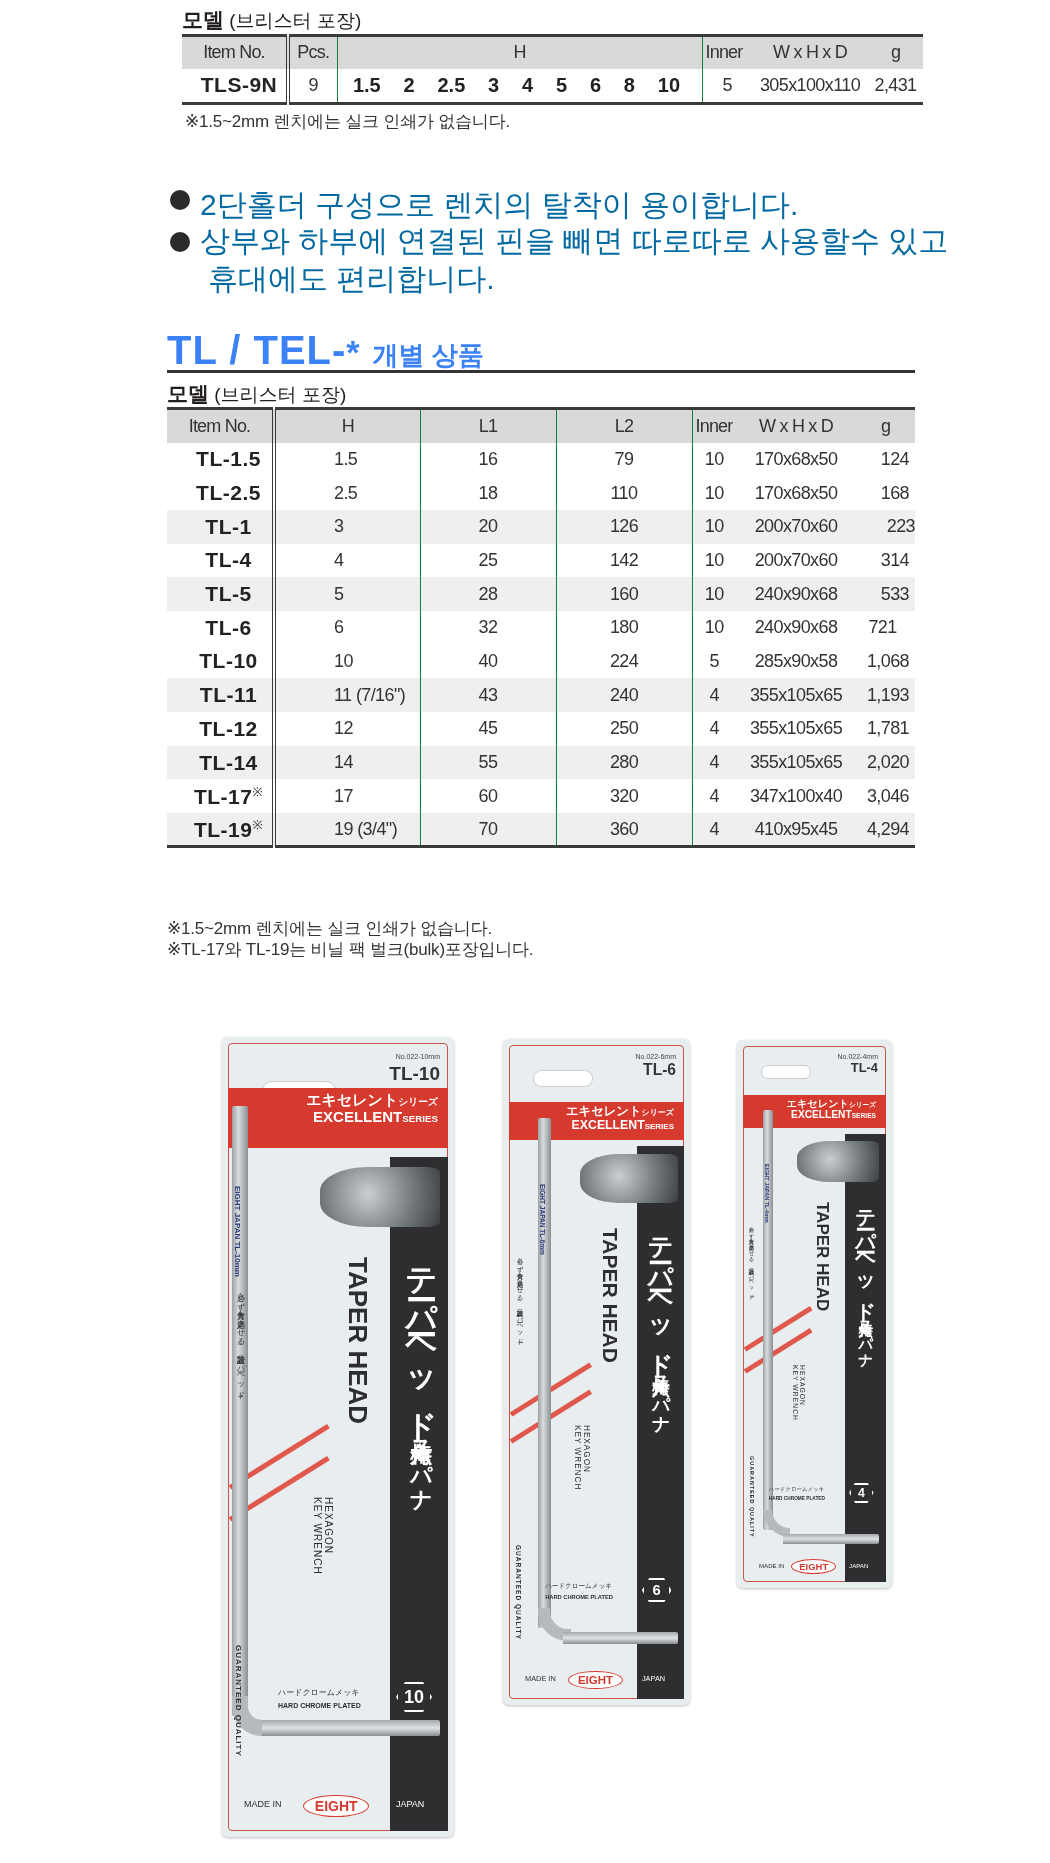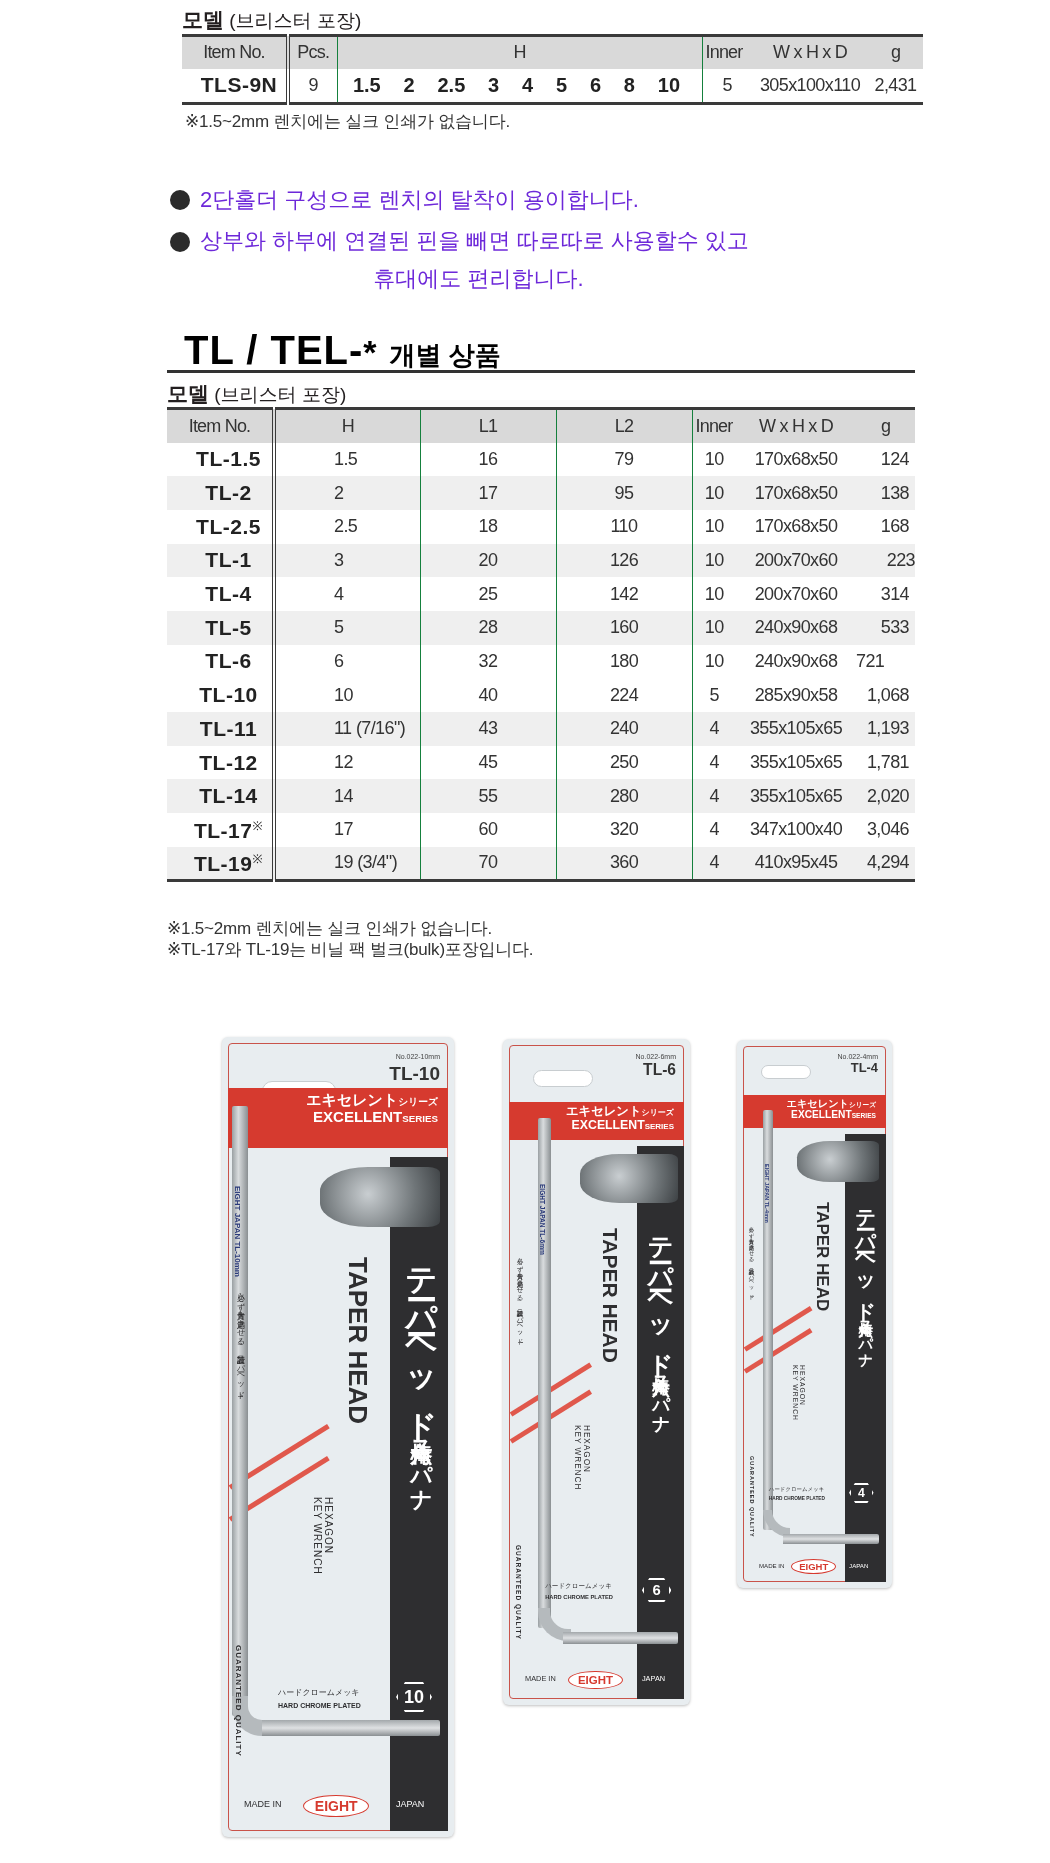--- a/index.html
+++ b/index.html
@@ -25,24 +25,24 @@
   #t1 thead th { height: 33px; }
   #t1 tbody td { height: 35px; }
 
   #t2 { left: 167px; top: 407px; width: 748px; }
   #t2 thead th { height: 34px; }
   #t2 tbody td { height: 33.7px; }
   #t2 tbody tr.shade td { background: #efefef; }
   .note-mark { font-size: 12px; vertical-align: super; font-weight: normal; }
 
   .note { font-size: 17px; color: #333; letter-spacing: -0.2px; }
-  .bullet { font-size: 22px; color: #6d28d9; text-align: center; }
+  .bullet { font-size: 30px; color: #0369a1; }
   .dot { display: inline-block; width: 20px; height: 20px; border-radius: 50%; background: #2b2b2b; position: absolute; left: 0; top: 5px; }
 
-  .section-title { font-size: 40px; font-weight: bold; color: #000000; letter-spacing: 1px; margin-left: 17px; }
+  .section-title { font-size: 40px; font-weight: bold; color: #3b82f6; letter-spacing: 1px; }
   .section-title .ko { font-size: 26px; margin-left: 12px; letter-spacing: 0; }
   .rule { position: absolute; height: 3px; background: #333; }
 
   
   .card { position: absolute; background: #e8edf0; border-radius: 6px; box-shadow: 0 1px 3px rgba(0,0,0,0.25); overflow: hidden; }
   .card .inner { position: absolute; left: 6px; top: 6px; right: 6px; bottom: 6px; border: 1.5px solid #c9534a; border-radius: 4px; }
   .card .hang { position: absolute; background: #fff; border-radius: 14px; border: 1px solid #c8cdd0; }
   .card .code { position: absolute; right: 14px; font-size: 7px; color: #444; }
   .card .model { position: absolute; right: 14px; font-weight: bold; color: #333; }
   .card .redband { position: absolute; left: 6px; right: 6px; background: #d63a2f; color: #fff; text-align: right; padding-right: 10px; font-weight: bold; line-height: 1.1; }
@@ -161,29 +161,20 @@
   <tbody id="t2-body">
       <tr>
     <td class="dbl item"><span>TL-1.5</span><span class="note-mark"></span></td>
     <td class="sgl val" style="text-align:left; padding-left:58px;">1.5</td>
     <td class="sgl val">16</td>
     <td class="sgl val">79</td>
     <td class="val">10</td>
     <td class="val">170x68x50</td>
     <td class="val" style="text-align:right; padding-right:6px;">124</td>
   </tr>
-      <tr class="shade">
-    <td class="dbl item"><span>TL-2</span><span class="note-mark"></span></td>
-    <td class="sgl val" style="text-align:left; padding-left:58px;">2</td>
-    <td class="sgl val">17</td>
-    <td class="sgl val">95</td>
-    <td class="val">10</td>
-    <td class="val">170x68x50</td>
-    <td class="val" style="text-align:right; padding-right:6px;">138</td>
-  </tr>
       <tr>
     <td class="dbl item"><span>TL-2.5</span><span class="note-mark"></span></td>
     <td class="sgl val" style="text-align:left; padding-left:58px;">2.5</td>
     <td class="sgl val">18</td>
     <td class="sgl val">110</td>
     <td class="val">10</td>
     <td class="val">170x68x50</td>
     <td class="val" style="text-align:right; padding-right:6px;">168</td>
   </tr>
       <tr class="shade">
@@ -213,21 +204,21 @@
     <td class="val">240x90x68</td>
     <td class="val" style="text-align:right; padding-right:6px;">533</td>
   </tr>
       <tr>
     <td class="dbl item"><span>TL-6</span><span class="note-mark"></span></td>
     <td class="sgl val" style="text-align:left; padding-left:58px;">6</td>
     <td class="sgl val">32</td>
     <td class="sgl val">180</td>
     <td class="val">10</td>
     <td class="val">240x90x68</td>
-    <td class="val" style="text-align:left; padding-right:6px;">721</td>
+    <td class="val" style="text-align:center; padding-right:6px;">721</td>
   </tr>
       <tr>
     <td class="dbl item"><span>TL-10</span><span class="note-mark"></span></td>
     <td class="sgl val" style="text-align:left; padding-left:58px;">10</td>
     <td class="sgl val">40</td>
     <td class="sgl val">224</td>
     <td class="val">5</td>
     <td class="val">285x90x58</td>
     <td class="val" style="text-align:right; padding-right:6px;">1,068</td>
   </tr>

